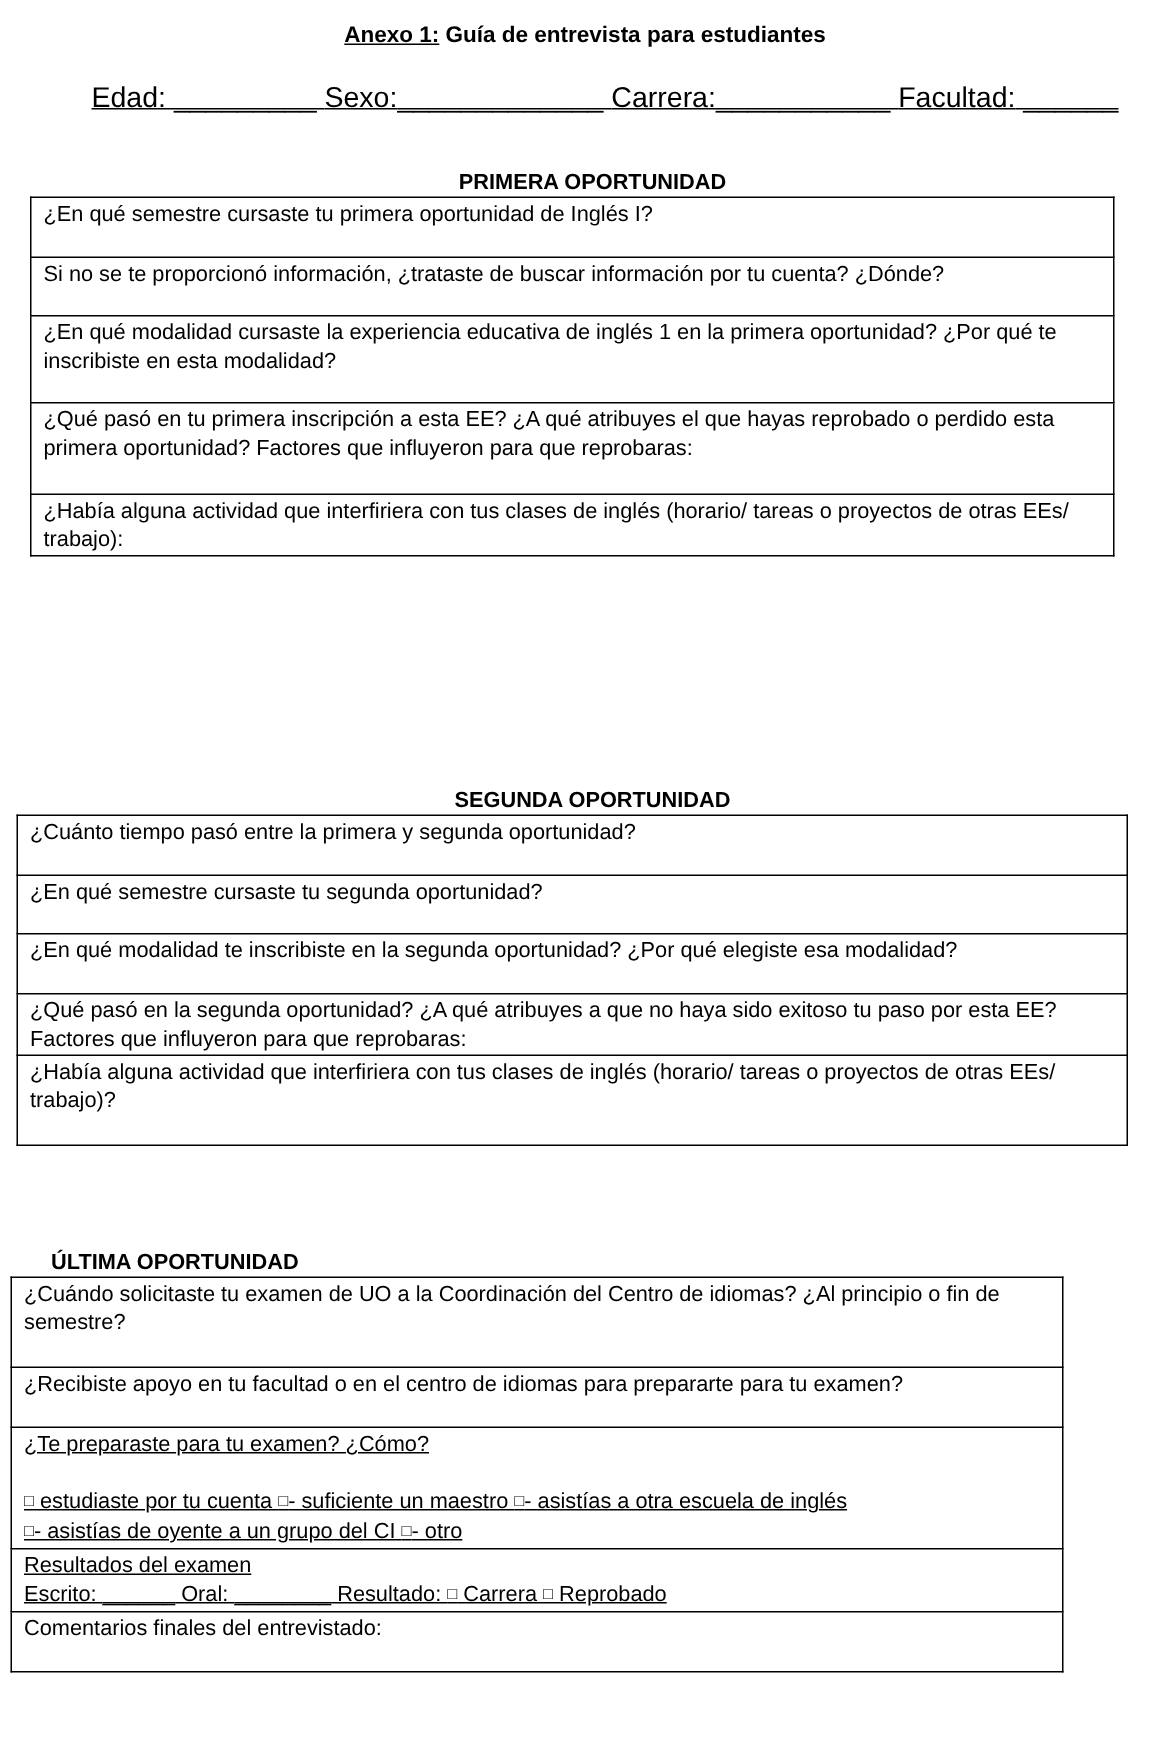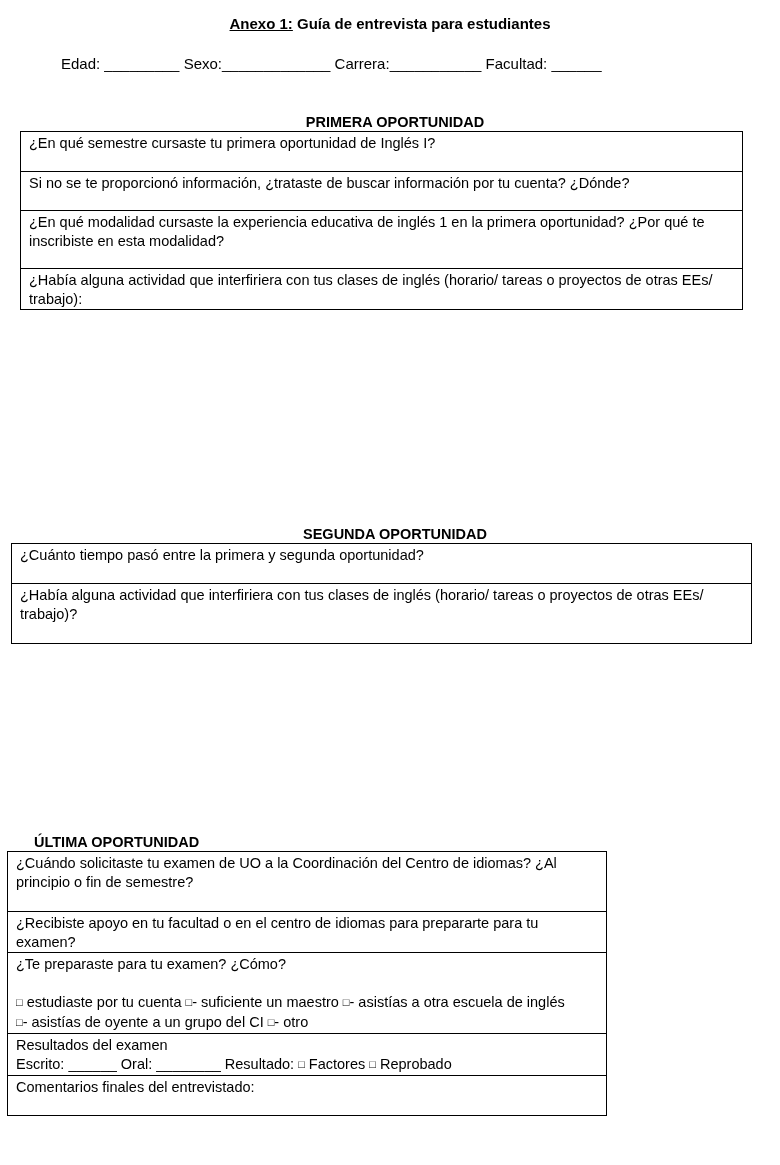--- a/index.html
+++ b/index.html
@@ -1,27 +1,27 @@
 <!DOCTYPE html>
 <html><head>
 <meta charset="utf-8">
 <style>
   html, body { margin: 0; padding: 0; background: #ffffff; }
   body { width: 780px; height: 1165px; position: relative; overflow: hidden;
          font-family: "Liberation Sans", sans-serif; color: #000; }
   .title { position: absolute; top: 15px; left: 0; width: 780px; text-align: center;
            font-size: 15px; font-weight: bold; }
   .title .u { text-decoration: underline; }
-  .fields { position: absolute; top: 55px; left: 61px; font-size: 15px; white-space: nowrap; }
+  .fields { position: absolute; top: 55px; left: 61px; font-size: 19px; white-space: nowrap; text-decoration: underline; }
   .section-title { position: absolute; font-size: 14.5px; font-weight: bold; }
   table.qt { position: absolute; border-collapse: collapse; font-size: 14.5px; }
   table.qt td { border: 1.2px solid #000; vertical-align: top; padding: 2px 8px 0 8px;
                 line-height: 19px; }
   .cb { font-size: 11px; position: relative; top: -1px; }
-  .line2 { display: block; }
+  .line2 { display: block; text-decoration: underline; }
 </style>
 </head>
 <body>
 
 <div class="title">
   <span class="u">Anexo 1:</span><span> Guía de entrevista para estudiantes</span>
 </div>
 
 <div class="fields">
   <span>Edad:</span><span> _________ </span>
@@ -35,40 +35,52 @@
   <tbody>
       <tr style="height:40px">
         <td>¿En qué semestre cursaste tu primera oportunidad de Inglés I?</td>
       </tr>
   <tr style="height:39px">
         <td>Si no se te proporcionó información, ¿trataste de buscar información por tu cuenta? ¿Dónde?</td>
       </tr>
   <tr style="height:58px">
         <td>¿En qué modalidad cursaste la experiencia educativa de inglés 1 en la primera oportunidad? ¿Por qué te inscribiste en esta modalidad?</td>
       </tr>
+  <tr style="height:61px">
+        <td>¿Qué pasó en tu primera inscripción a esta EE? ¿A qué atribuyes el que hayas reprobado o perdido esta primera oportunidad? Factores que influyeron para que reprobaras:</td>
+      </tr>
   <tr style="height:40px">
         <td>¿Había alguna actividad que interfiriera con tus clases de inglés (horario/ tareas o proyectos de otras EEs/ trabajo):</td>
       </tr>
 </tbody>
   </table>
 
 <div class="section-title" style="top:526px; left:0; width:790px; text-align:center;">SEGUNDA OPORTUNIDAD</div>
 <table class="qt" style="top:543px; left:11px; width:741px;border-radius:26px;">
   <tbody>
       <tr style="height:40px">
         <td>¿Cuánto tiempo pasó entre la primera y segunda oportunidad?</td>
       </tr>
+  <tr style="height:39px">
+        <td>¿En qué semestre cursaste tu segunda oportunidad?</td>
+      </tr>
+  <tr style="height:40px">
+        <td>¿En qué modalidad te inscribiste en la segunda oportunidad? ¿Por qué elegiste esa modalidad?</td>
+      </tr>
+  <tr style="height:39px">
+        <td>¿Qué pasó en la segunda oportunidad? ¿A qué atribuyes a que no haya sido exitoso tu paso por esta EE? Factores que influyeron para que reprobaras:</td>
+      </tr>
   <tr style="height:60px">
         <td>¿Había alguna actividad que interfiriera con tus clases de inglés (horario/ tareas o proyectos de otras EEs/ trabajo)?</td>
       </tr>
 </tbody>
   </table>
 
 <div class="section-title" style="top:834px; left:34px;">ÚLTIMA OPORTUNIDAD</div>
-<table class="qt" style="top:851px; left:7px; width:600px;padding-left:34px;">
+<table class="qt" style="top:851px; left:7px; width:702px;padding-left:34px;">
   <tbody>
       <tr style="height:60px">
         <td>¿Cuándo solicitaste tu examen de UO a la Coordinación del Centro de idiomas? ¿Al principio o fin de semestre?</td>
       </tr>
   <tr style="height:40px">
         <td>¿Recibiste apoyo en tu facultad o en el centro de idiomas para prepararte para tu examen?</td>
       </tr>
   <tr style="height:78px">
     <td>
       <span class="line2">¿Te preparaste para tu examen? ¿Cómo?</span>
@@ -78,21 +90,21 @@
       </span>
       <span class="line2">
         <span class="cb">□</span><span>- asistías de oyente a un grupo del CI </span><span class="cb">□</span><span>- otro</span>
       </span>
     </td>
   </tr>
   <tr style="height:39px">
     <td>
       <span class="line2">Resultados del examen</span>
       <span class="line2">
-        <span>Escrito: </span><span>______</span><span> Oral: </span><span>________</span><span> Resultado: </span><span class="cb">□</span><span> Factores </span><span class="cb">□</span><span> Reprobado</span>
+        <span>Escrito: </span><span>______</span><span> Oral: </span><span>________</span><span> Resultado: </span><span class="cb">□</span><span> Carrera </span><span class="cb">□</span><span> Reprobado</span>
       </span>
     </td>
   </tr>
   <tr style="height:40px">
         <td>Comentarios finales del entrevistado:</td>
       </tr>
 </tbody>
   </table>
 
 </body></html>

